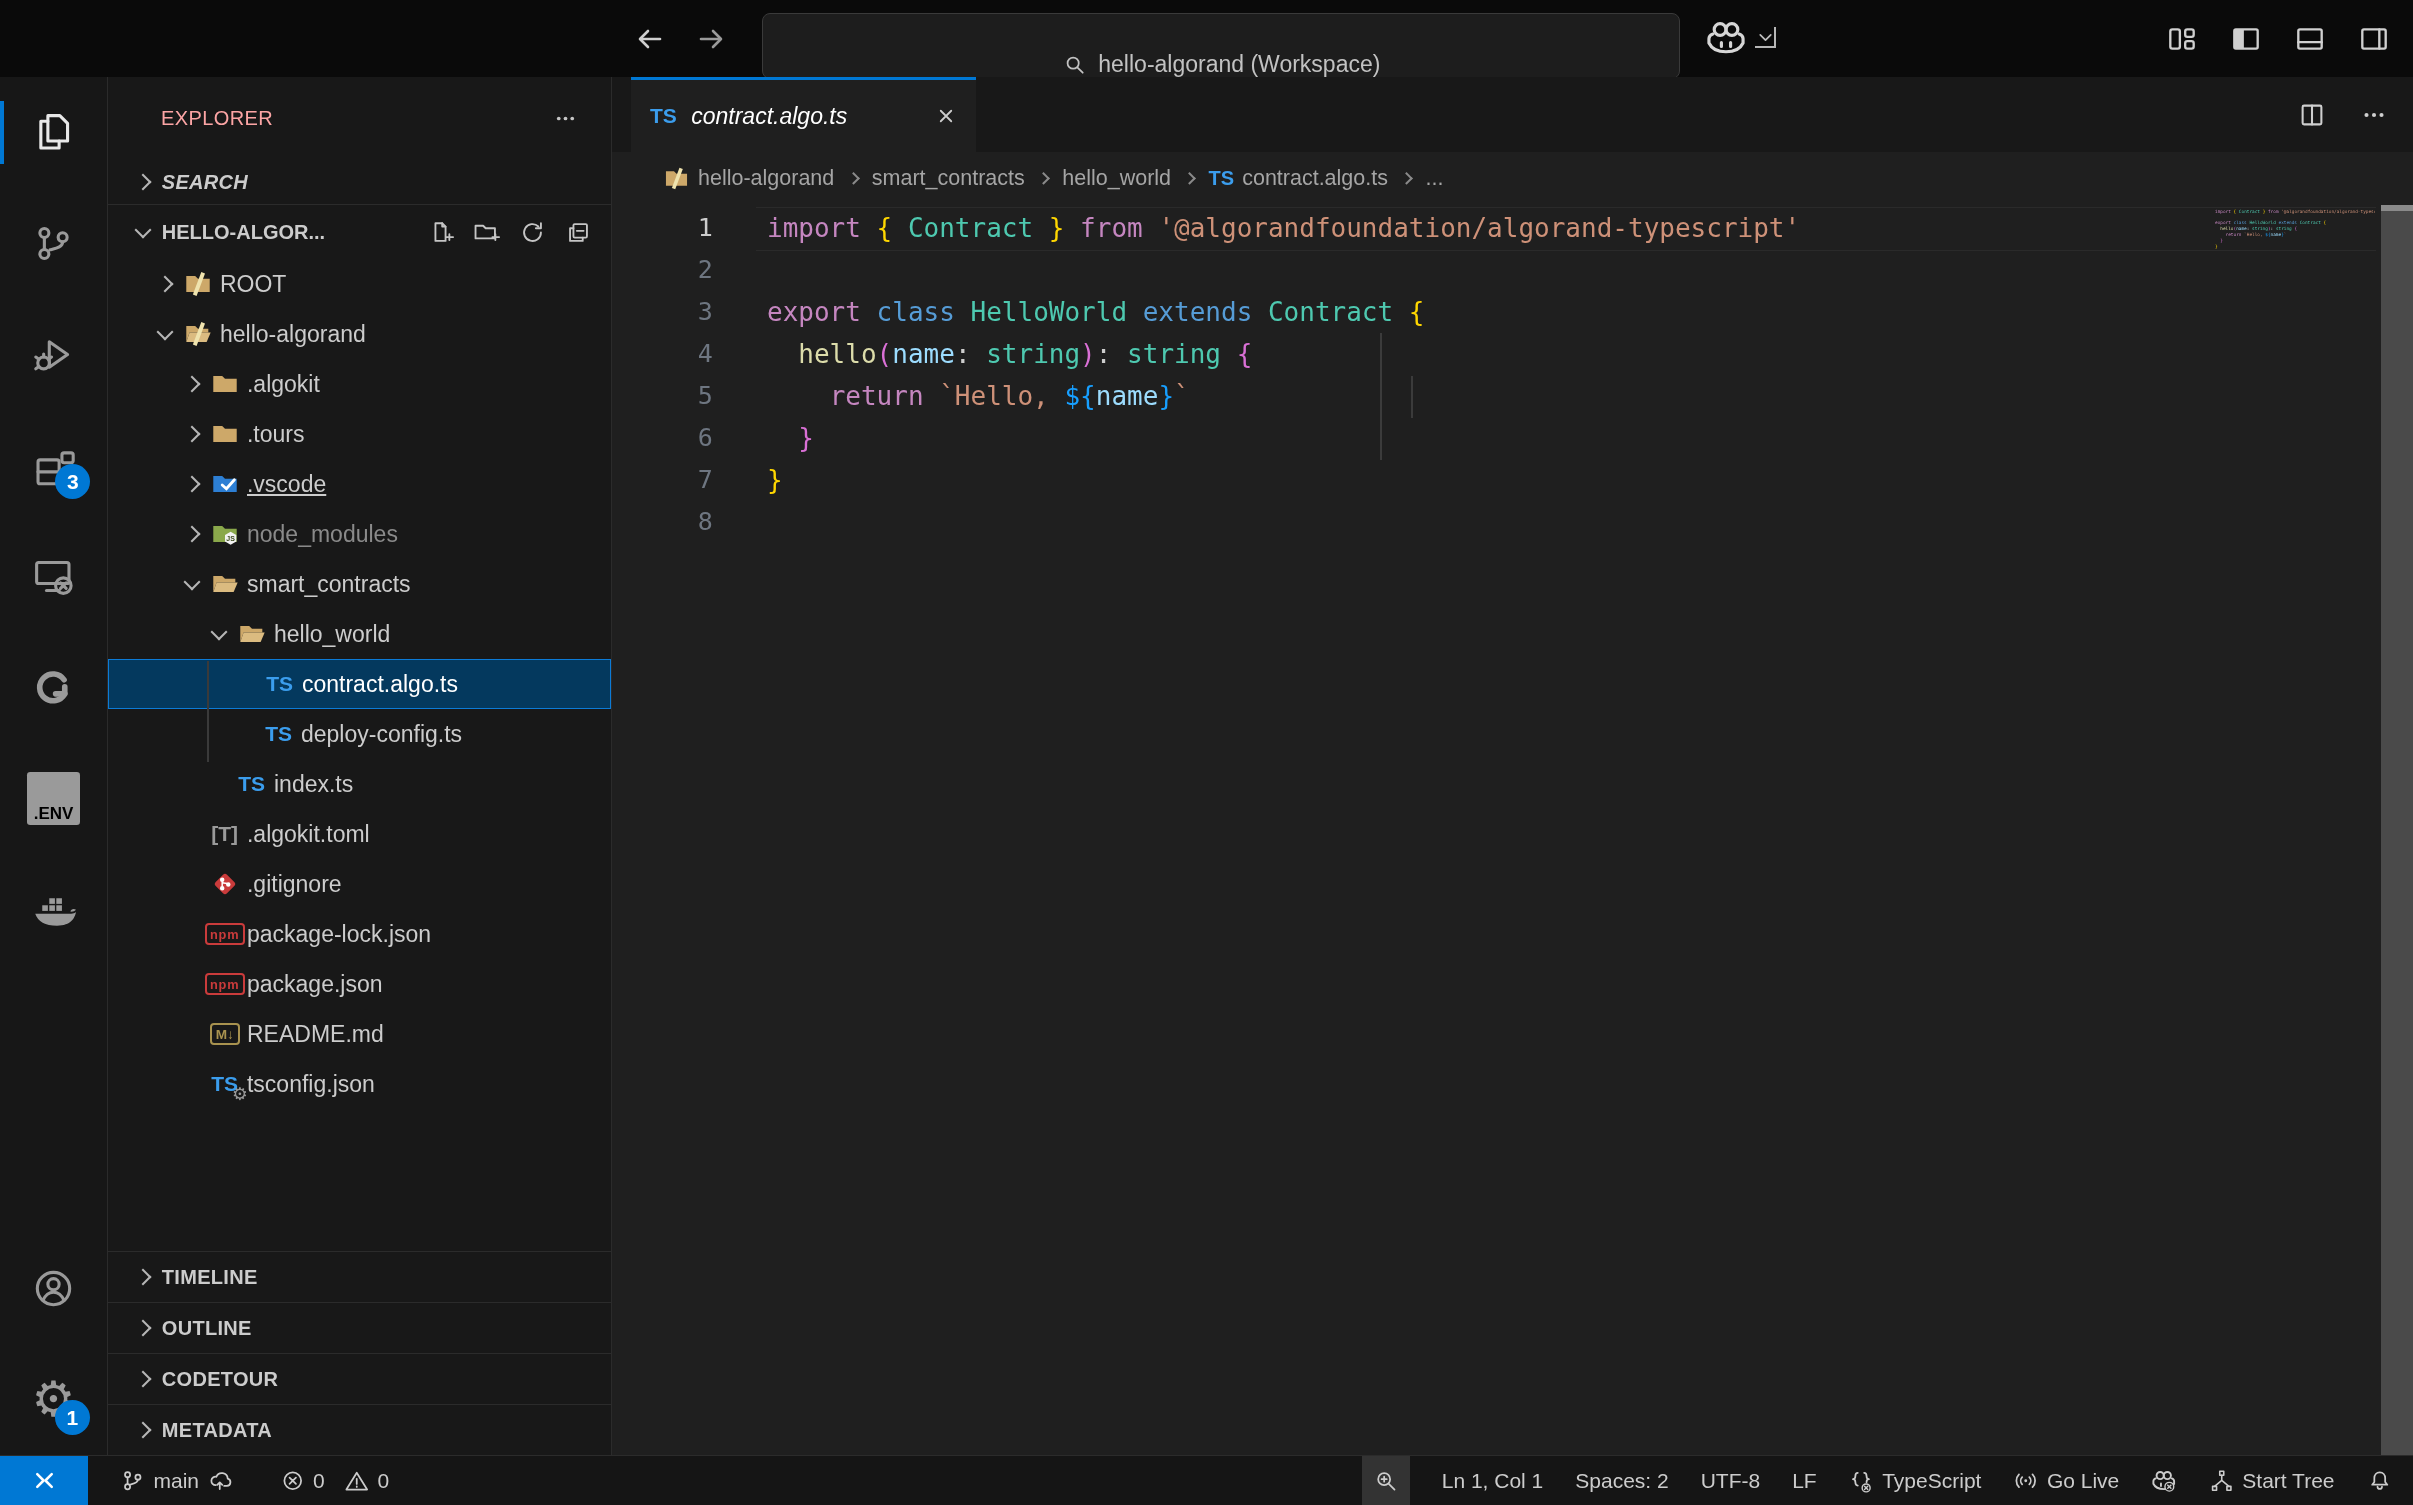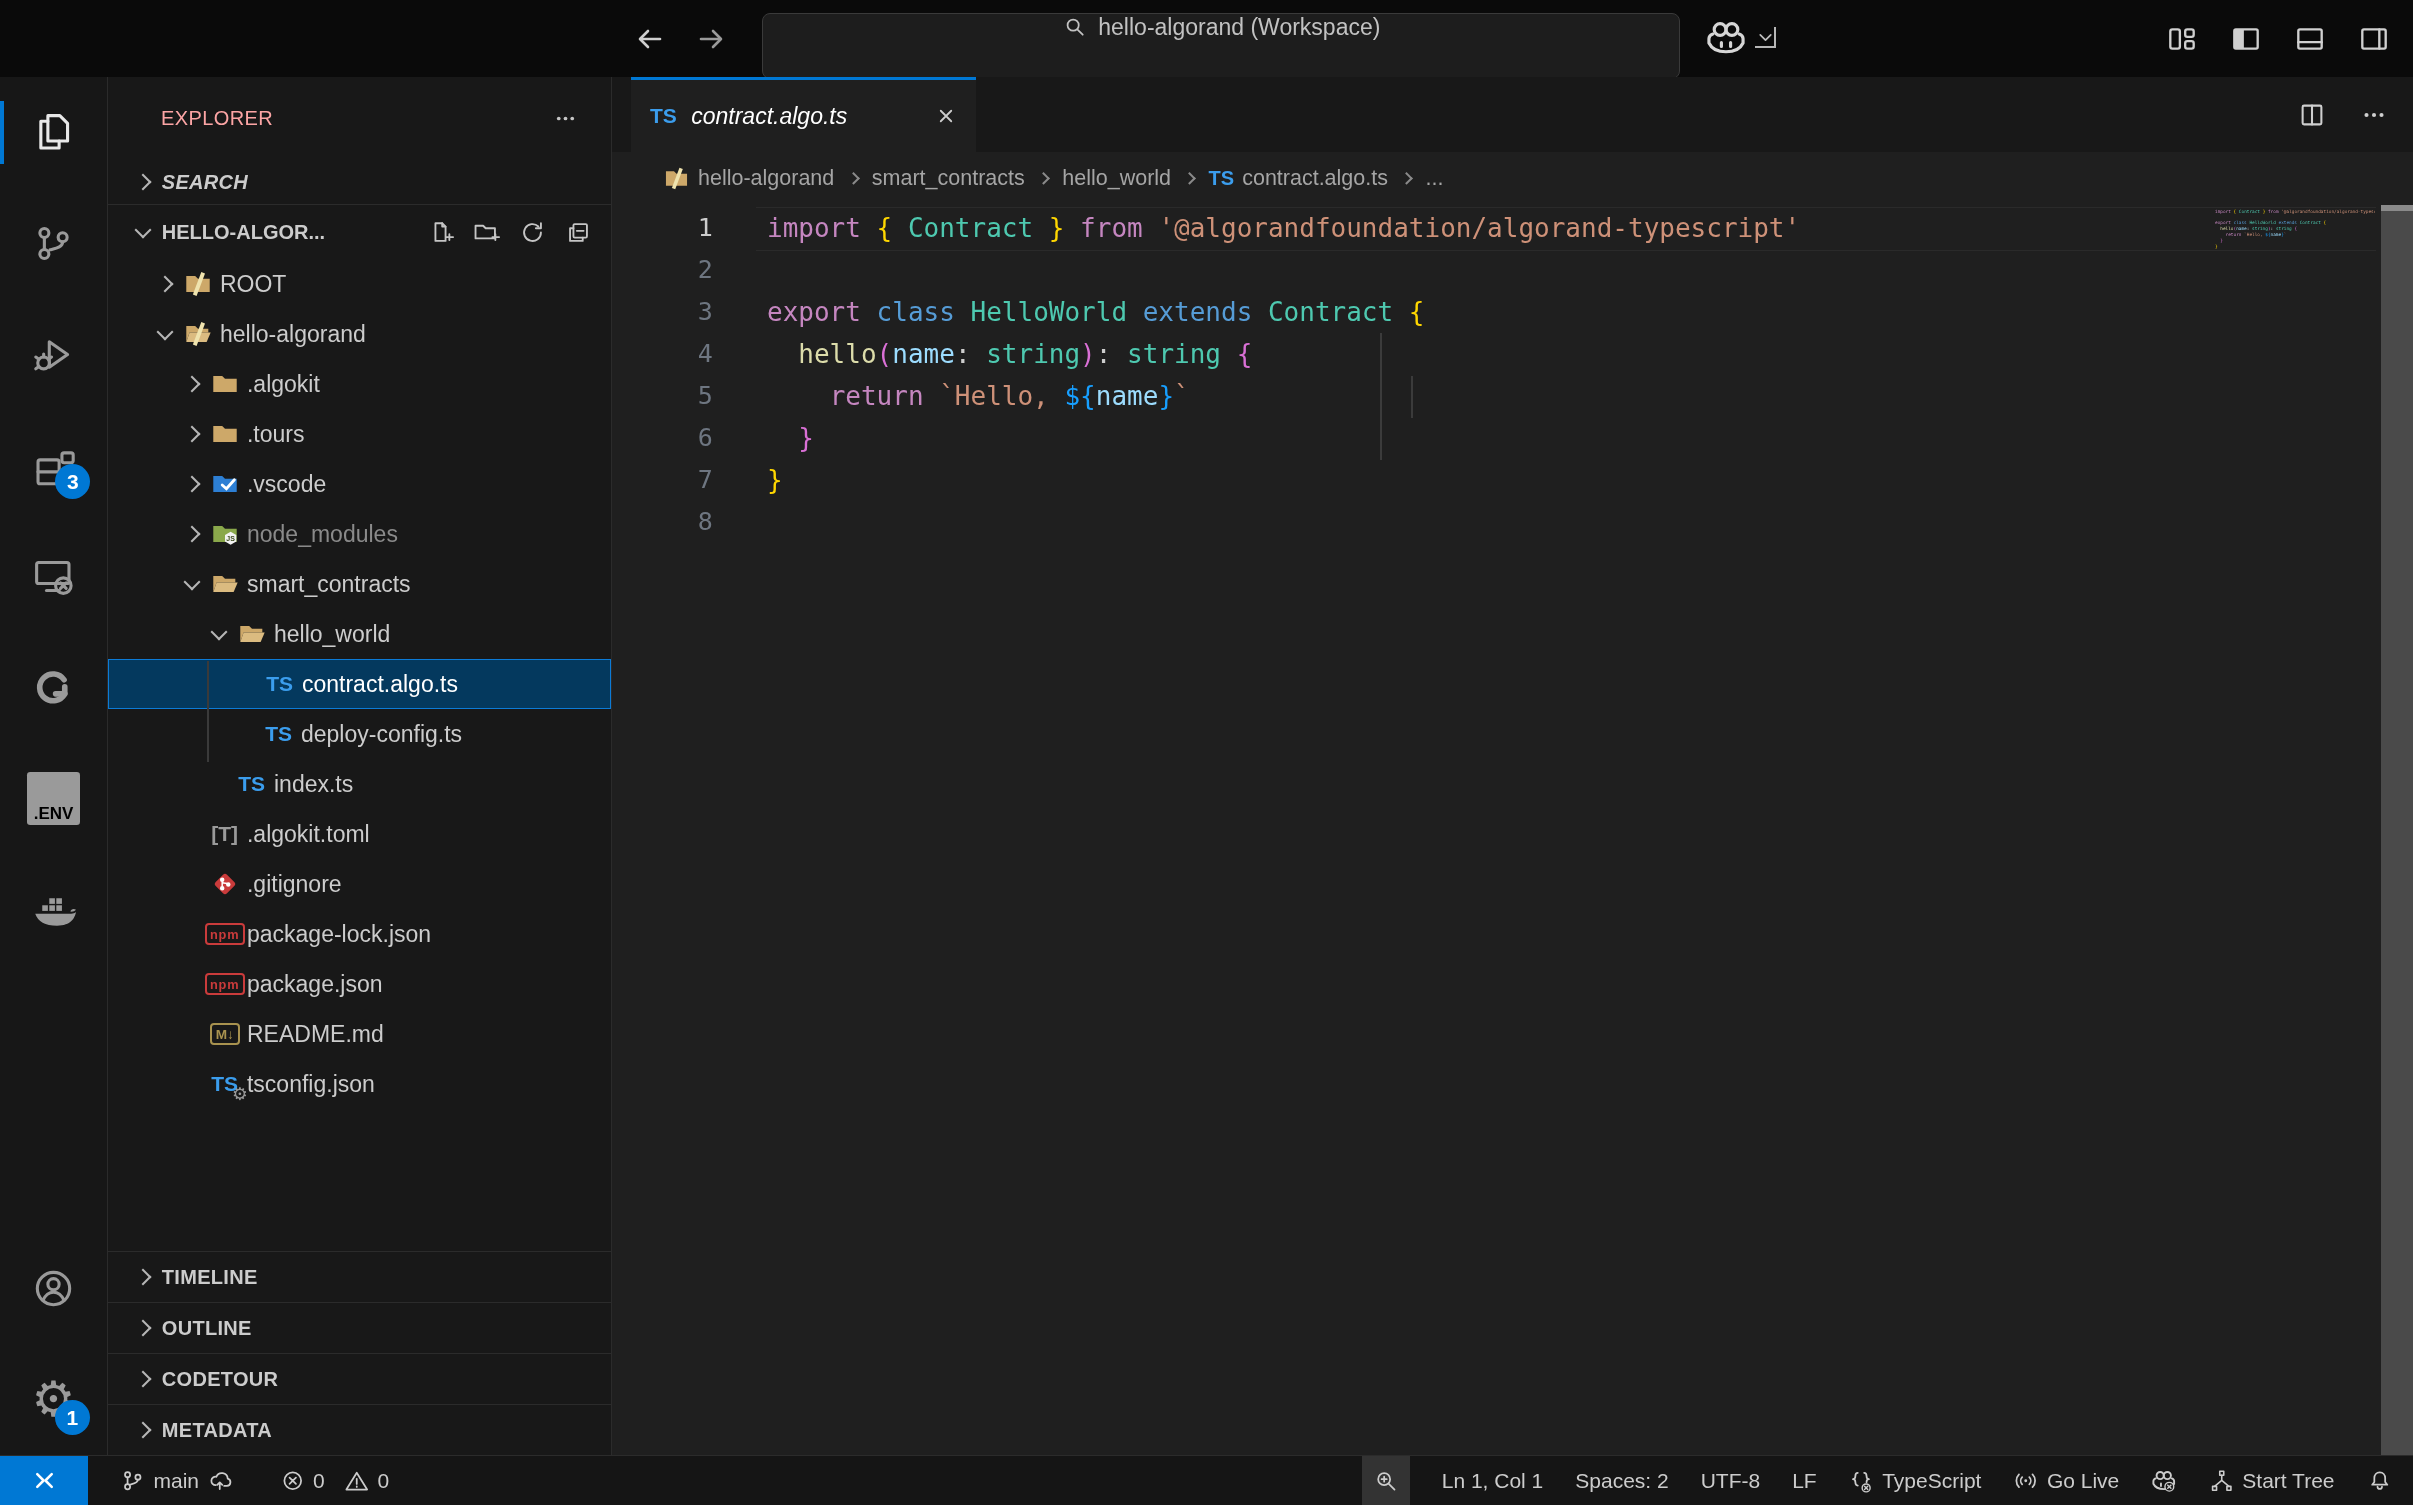--- a/index.html
+++ b/index.html
@@ -10,21 +10,21 @@
   svg { display:block; }
 
   
   .titlebar { height:77px; background:#0a0a0a; position:relative; flex:0 0 auto; }
   .nav-arrows { position:absolute; left:634px; top:0; height:77px; display:flex; align-items:center; gap:29px; }
   .nav-btn { width:32px; height:32px; color:#cfcfcf; }
   .nav-btn.fwd { color:#9a9a9a; }
   .nav-btn svg { width:32px; height:32px; }
   .command-center { position:absolute; left:762px; top:12.8px; width:918px; height:66px;
     background:#1d1d1d; border:1.6px solid #3a3a3a; border-radius:8px;
-    display:flex; align-items:flex-start; justify-content:center; gap:11.2px; color:#c2c2c2; font-size:23px; }
+    display:flex; align-items:flex-end; justify-content:center; gap:11.2px; color:#c2c2c2; font-size:23px; }
   .command-center .cc-icon { width:25.5px; height:25.5px; color:#c2c2c2; }
   .command-center .cc-icon svg { width:25.5px; height:25.5px; }
   .copilot-menu { position:absolute; left:1705px; top:11.2px; height:53px; display:flex; align-items:center; gap:8px; color:#d6d6d6; }
   .copilot-menu .cp { width:42px; height:42px; }
   .copilot-menu .cp svg { width:42px; height:42px; }
   .copilot-menu .chev { width:21px; height:21px; color:#bdbdbd; }
   .copilot-menu .chev svg { width:21px; height:21px; }
   .layout-controls { position:absolute; right:22.3px; top:0; height:77px; display:flex; align-items:center; gap:30px; }
   .layout-controls .lc { width:34px; height:34px; color:#d0d0d0; }
   .layout-controls .lc svg { width:34px; height:34px; }
@@ -401,21 +401,21 @@
             </span>
             <span class="ficon">
               <span>
                 <svg viewBox="0 0 32 32">
                   <path d="M3.5 7.5h9.5l3 3h12.5v14H3.5z" fill="var(--c-folder)"></path>
                 </svg>
               </span>
             </span>
             <span class="label">.tours</span>
           </div>
-          <div class="tree-row" style="padding-left: 72px;">
+          <div class="tree-row" style="padding-left: 72px; text-decoration: underline;">
             <span class="chev-slot">
               <span class="chev right"></span>
             </span>
             <span class="ficon">
               <span>
                 <svg viewBox="0 0 32 32">
                   <path d="M3.5 7.5h9.5l3 3h12.5v14H3.5z" fill="var(--c-vscode)"></path>
                   <path d="M13 17l4.5 4L26 11.5" stroke="#ffffff" stroke-width="3" fill="none" stroke-linecap="round"></path>
                 </svg>
               </span>

